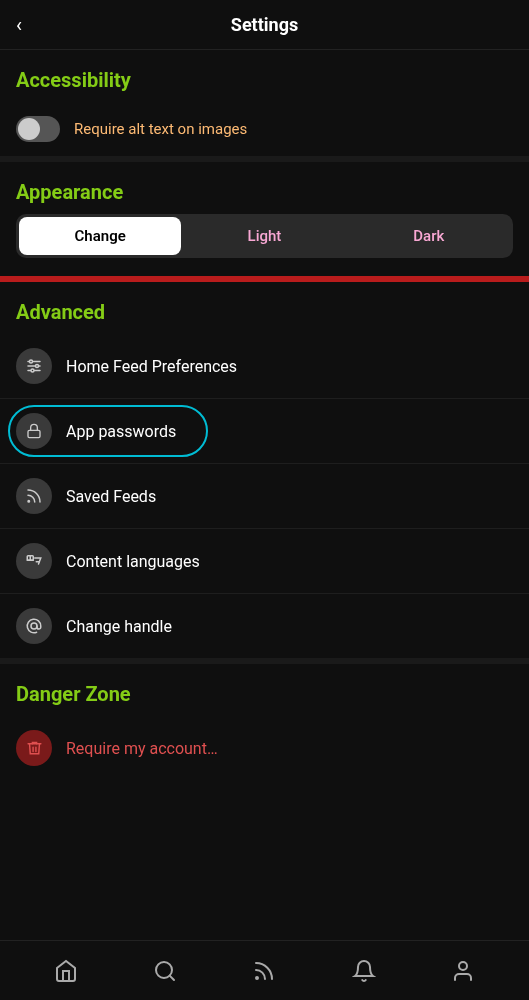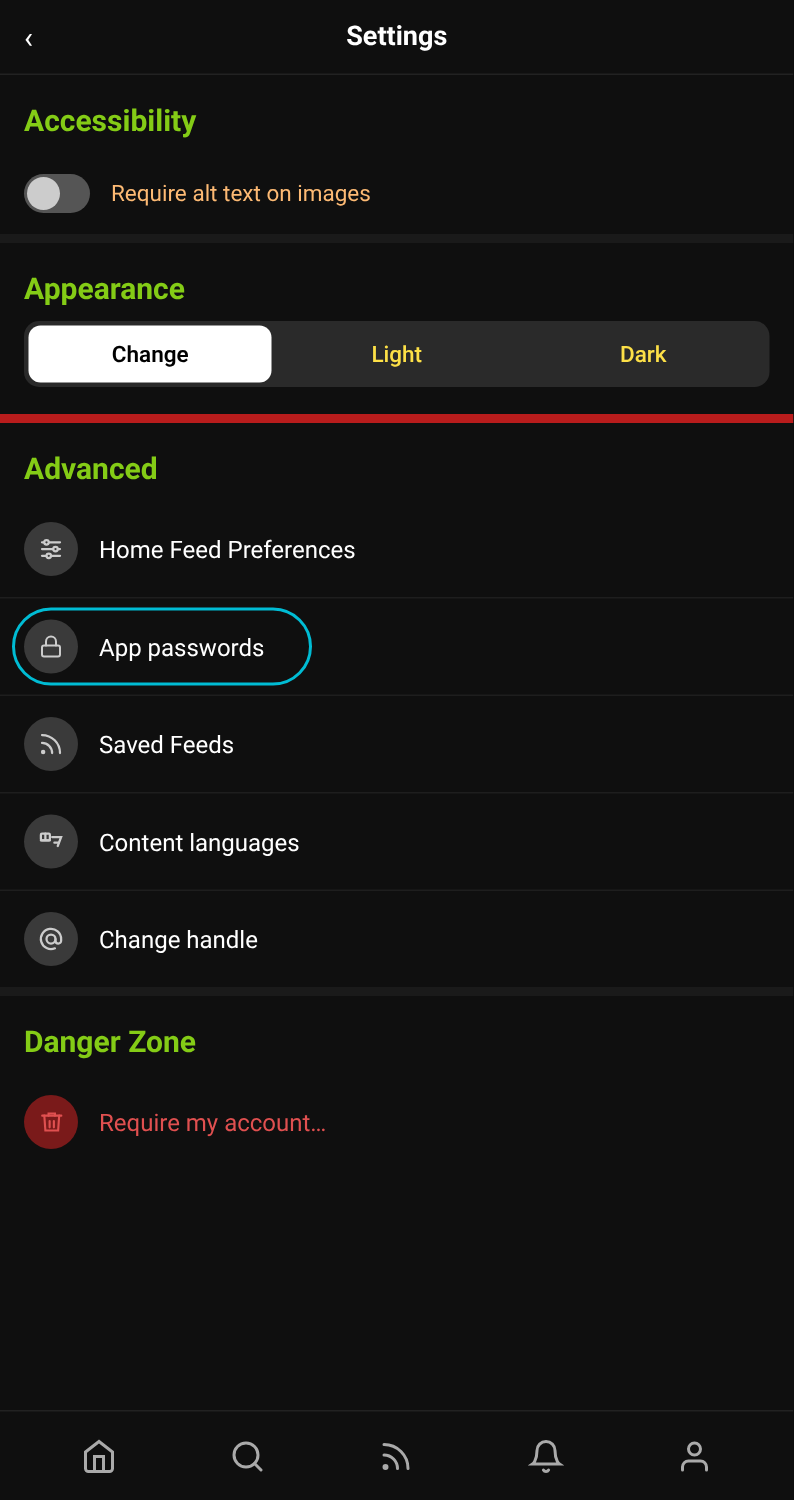--- a/index.html
+++ b/index.html
@@ -105,21 +105,21 @@
       padding: 3px;
       gap: 2px;
     }
 
     .theme-option {
       flex: 1;
       padding: 10px 8px;
       text-align: center;
       font-size: 15px;
       font-weight: 500;
-      color: #fde047;
+      color: #f9a8d4;
       border-radius: 8px;
       cursor: pointer;
     }
 
     .theme-option.active {
       background-color: #ffffff;
       color: #000000;
       font-weight: 600;
     }
 

